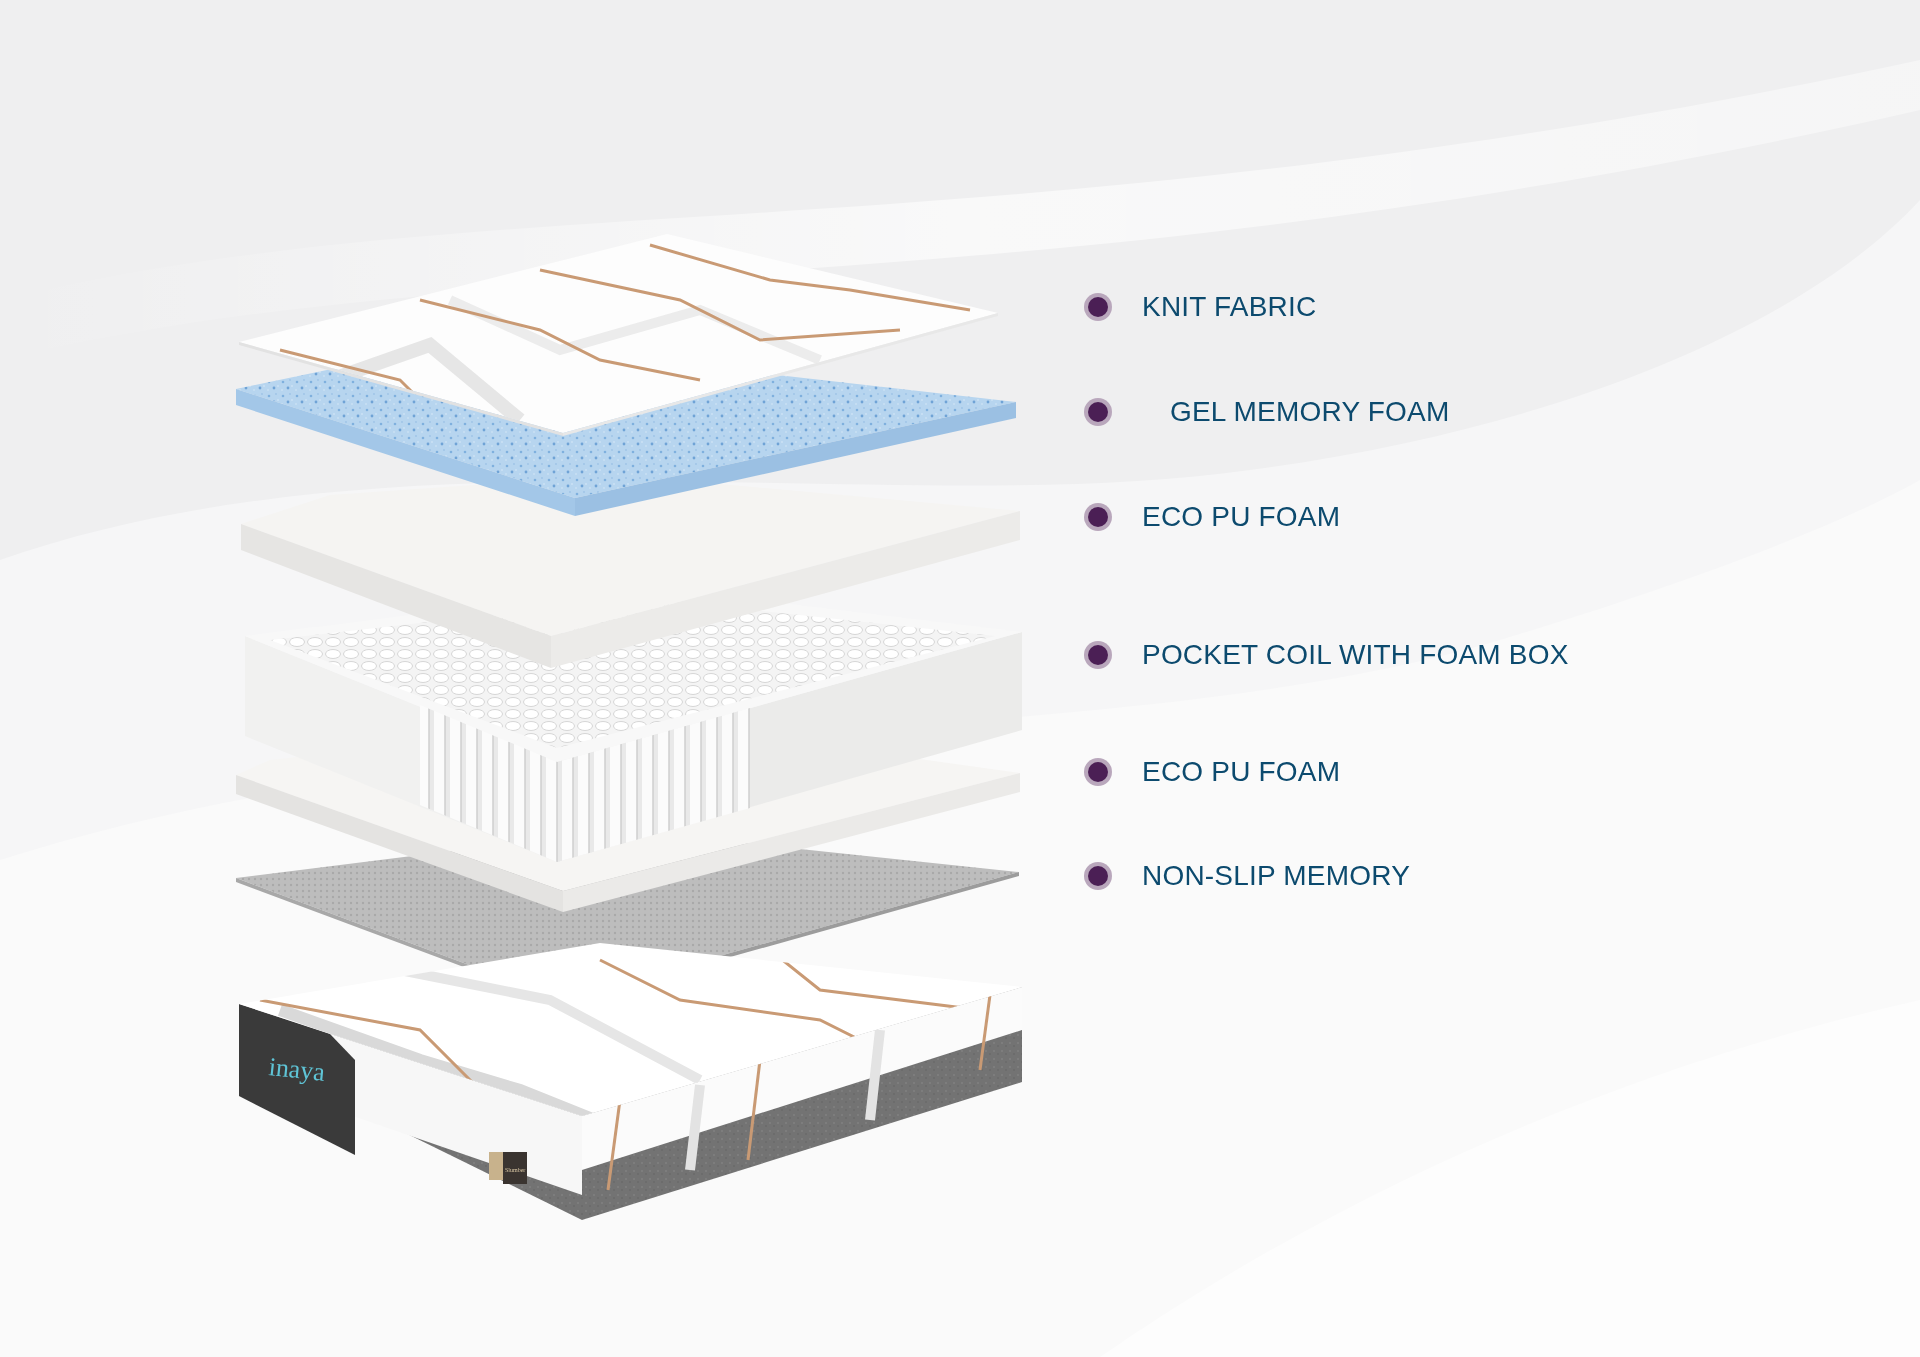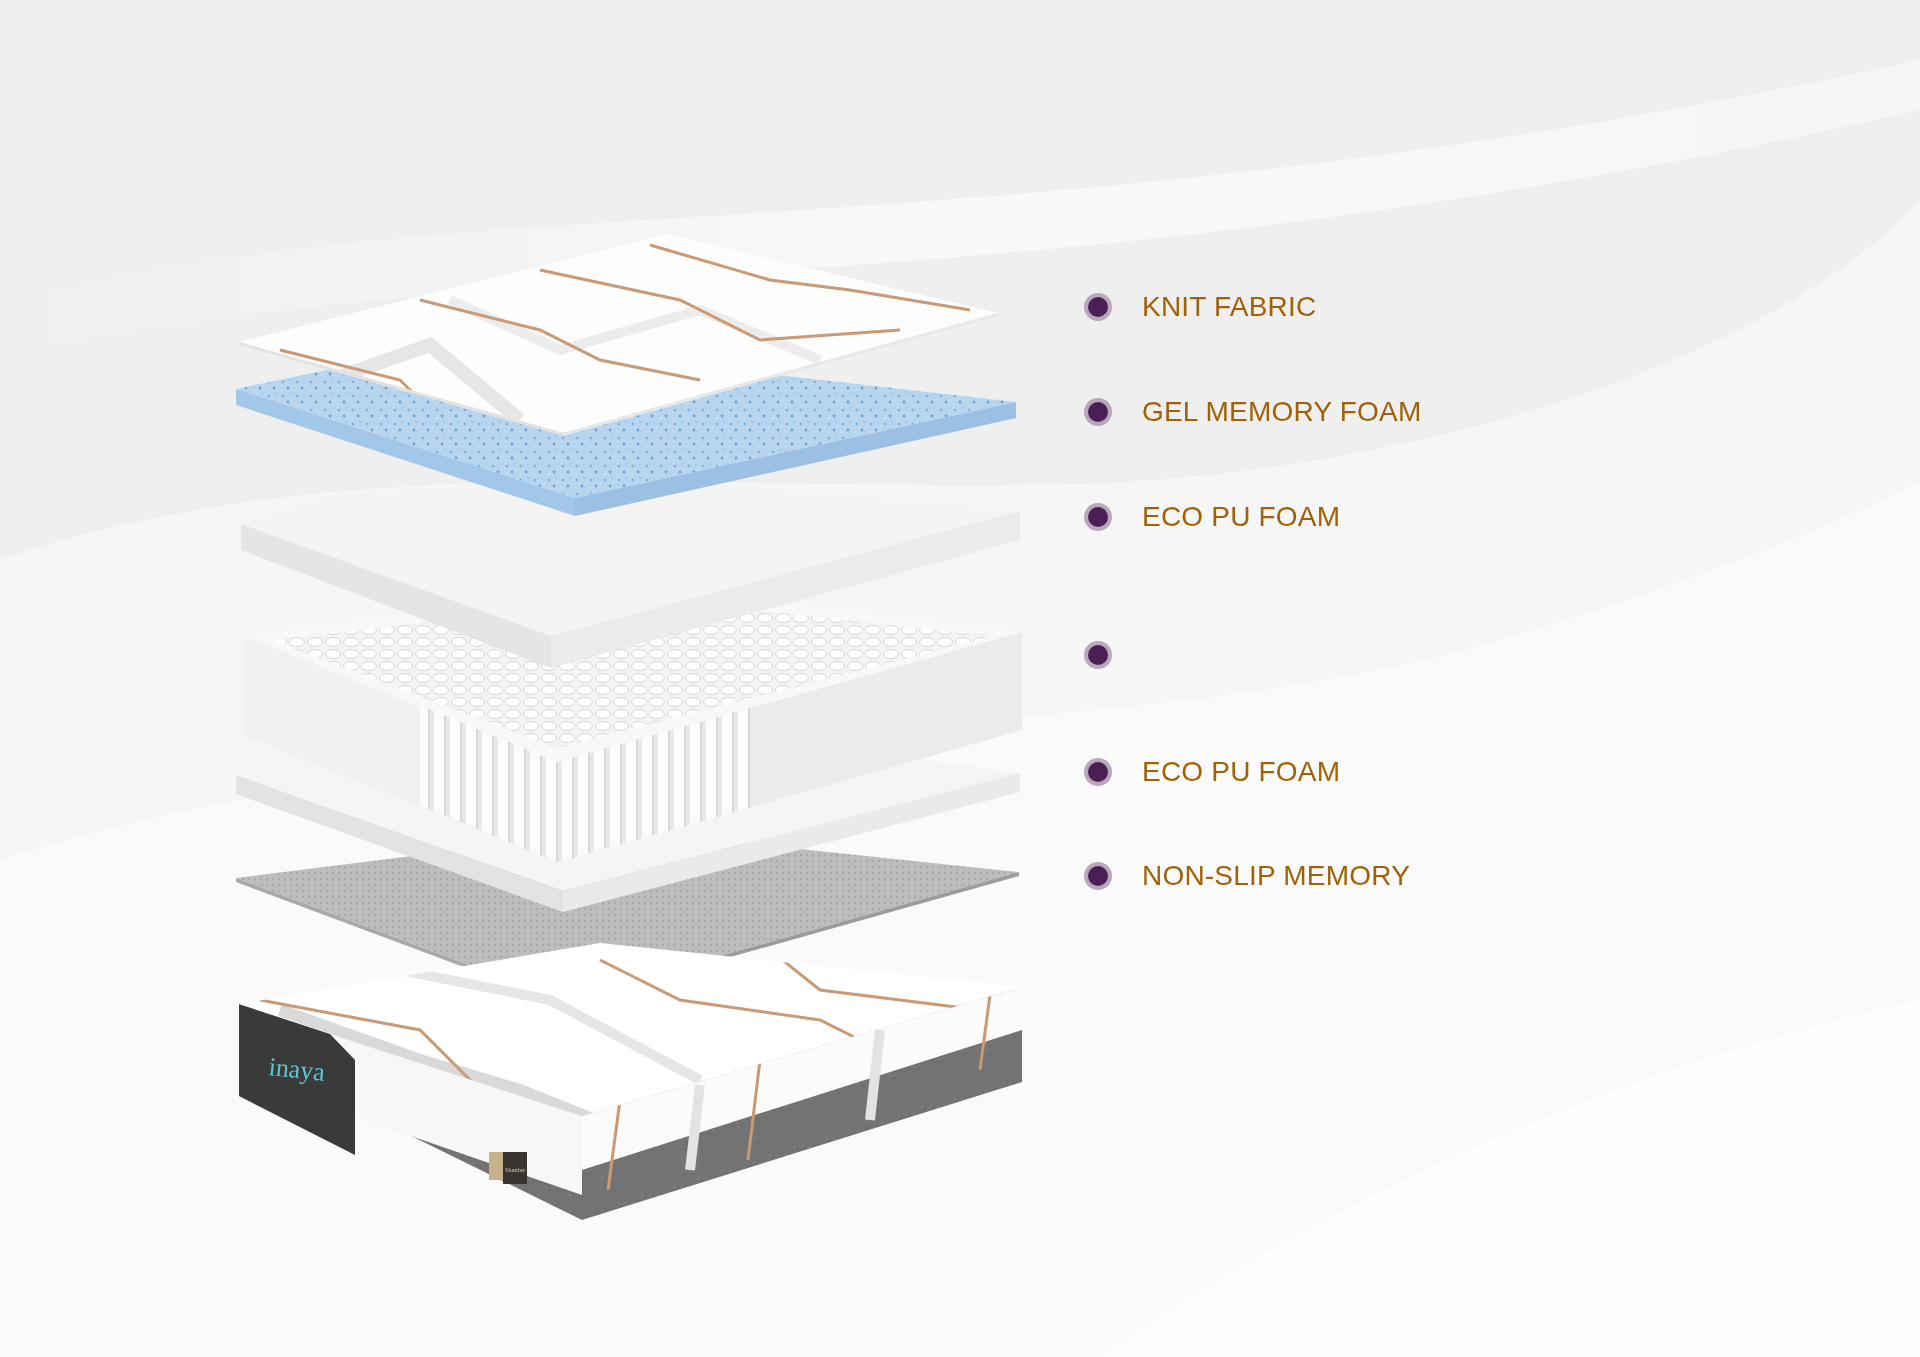--- a/index.html
+++ b/index.html
@@ -17,21 +17,21 @@
   }
   .bullet {
     width:28px; height:28px; border-radius:50%;
     background:#b9a7bc; display:flex; align-items:center; justify-content:center;
     flex:0 0 auto;
   }
   .bullet .dot {
     width:20px; height:20px; border-radius:50%; background:#4b1f55;
   }
   .label-text {
-    margin-left:30px; font-size:28px; color:#a16207; letter-spacing:0.2px;
+    margin-left:30px; font-size:28px; color:#0c4a6e; letter-spacing:0.2px;
     white-space:nowrap;
   }
 </style>
 </head>
 <body>
 
 <svg class="bg" width="1920" height="1357" viewBox="0 0 1920 1357">
   <defs>
     <linearGradient id="sweep1" x1="0" y1="0" x2="1" y2="0">
       <stop offset="0" stop-color="#ffffff" stop-opacity="0"></stop>
@@ -172,36 +172,37 @@
   </g>
 </svg>
 
 <div class="labels">
   <div class="label-row" style="top:291px;">
     <span class="bullet">
         <span class="dot"></span>
       </span>
     <span class="label-text">KNIT FABRIC</span>
   </div>
-  <div class="label-row" style="top:396px;">
+  <div class="label-row" style="top:396px;gap:28px;">
     <span class="bullet">
         <span class="dot"></span>
       </span>
     <span class="label-text">GEL MEMORY FOAM</span>
   </div>
   <div class="label-row" style="top:501px;">
     <span class="bullet">
         <span class="dot"></span>
       </span>
     <span class="label-text">ECO PU FOAM</span>
   </div>
   <div class="label-row" style="top:639px;">
     <span class="bullet">
         <span class="dot"></span>
       </span>
+    <span class="label-text">POCKET COIL WITH FOAM BOX</span>
   </div>
   <div class="label-row" style="top:756px;">
     <span class="bullet">
         <span class="dot"></span>
       </span>
     <span class="label-text">ECO PU FOAM</span>
   </div>
   <div class="label-row" style="top:860px;">
     <span class="bullet">
         <span class="dot"></span>

